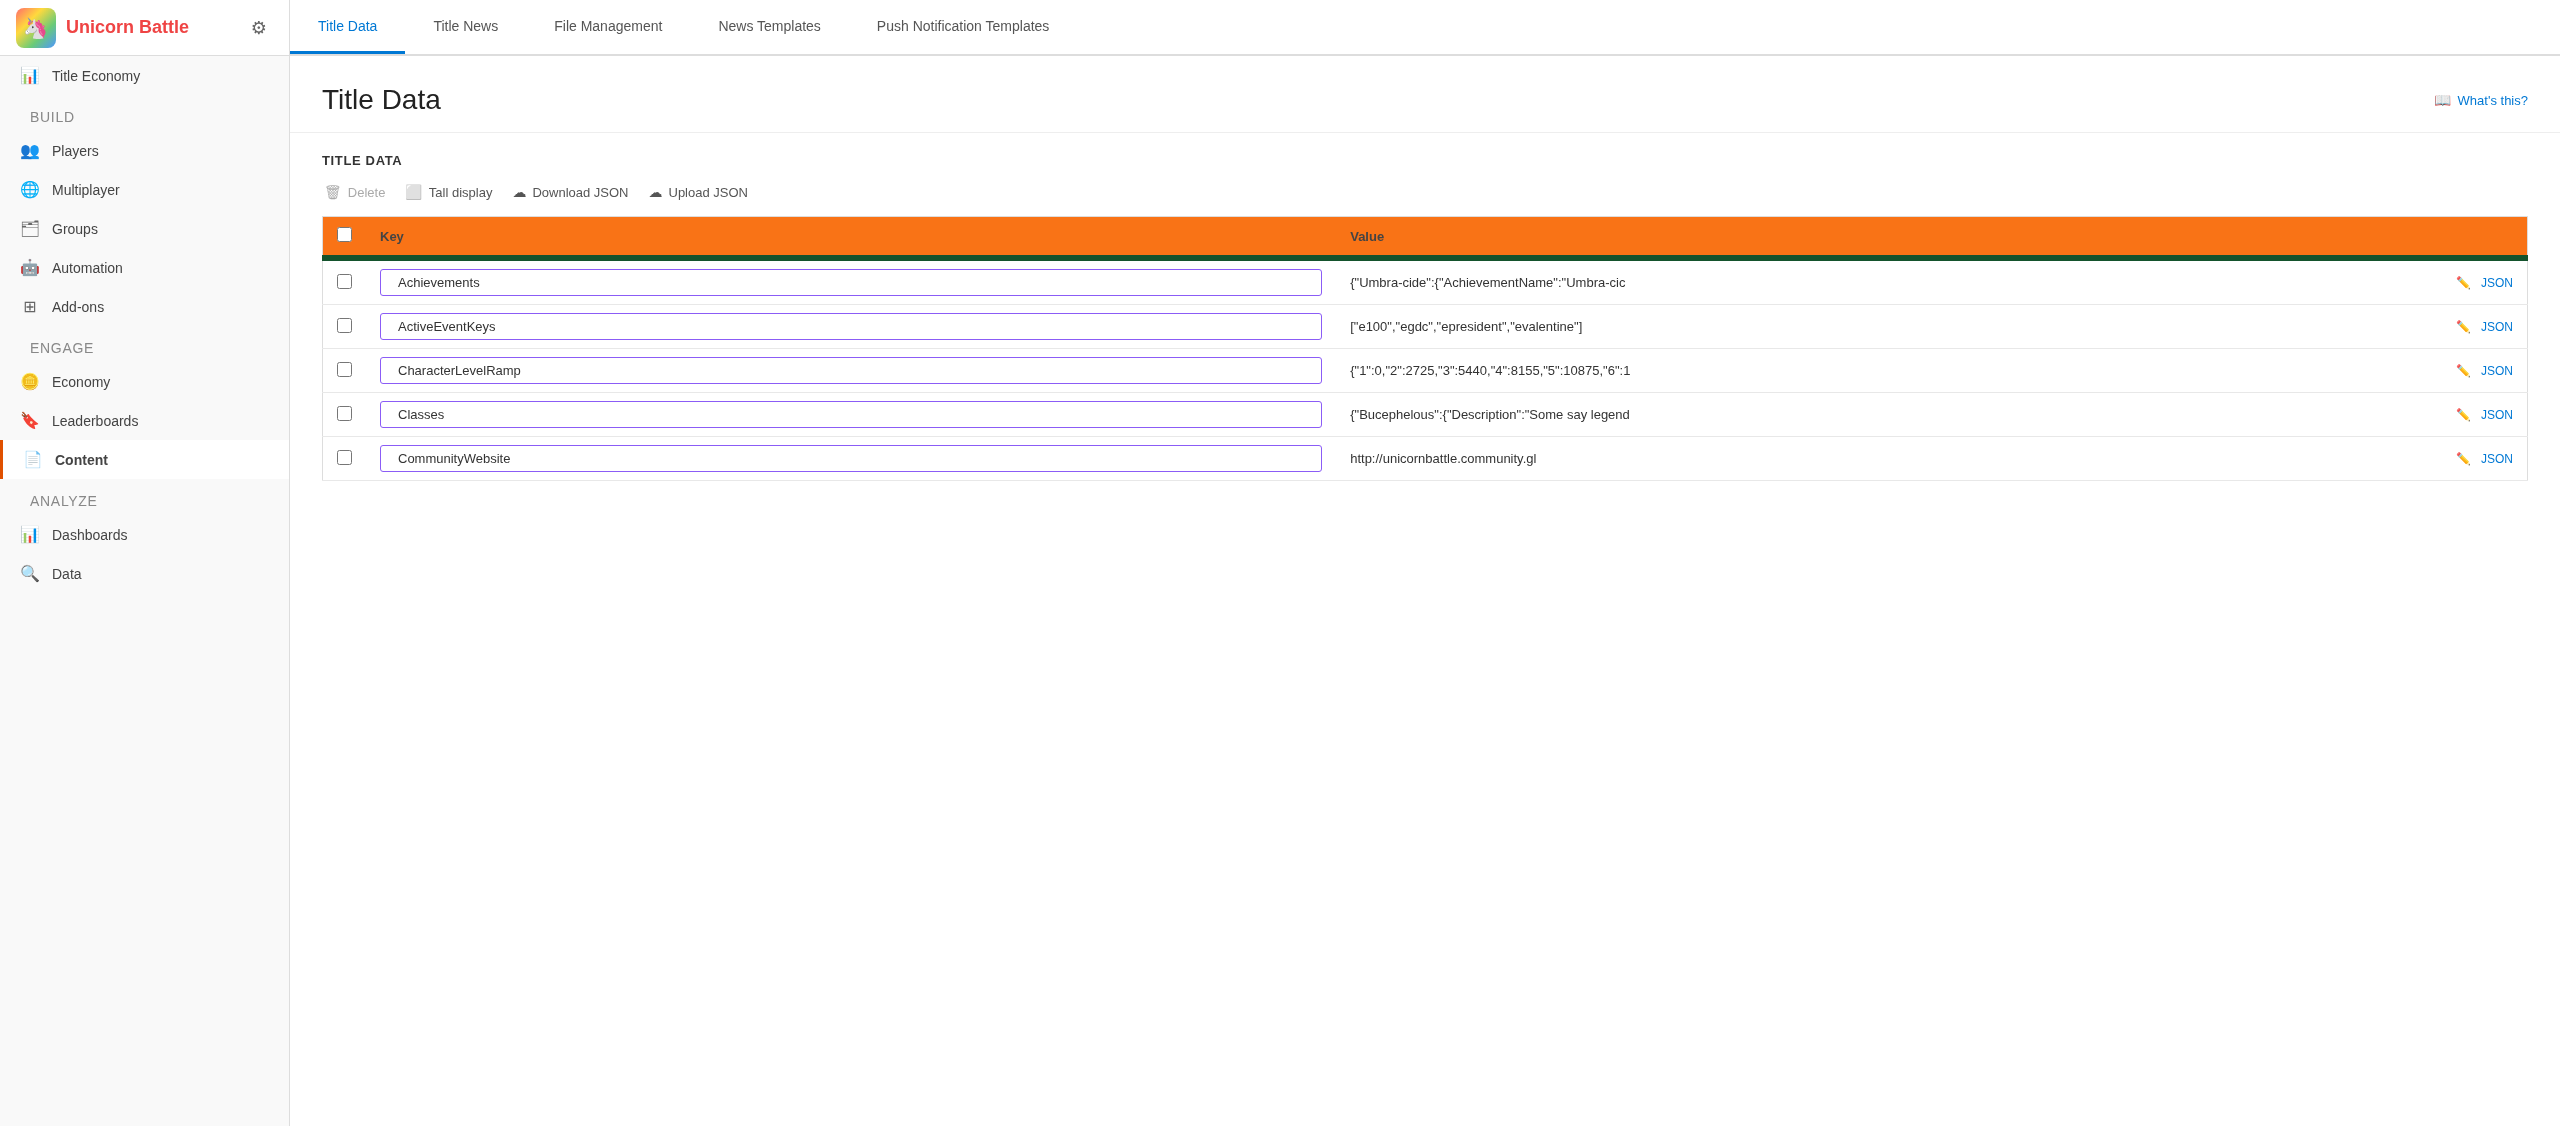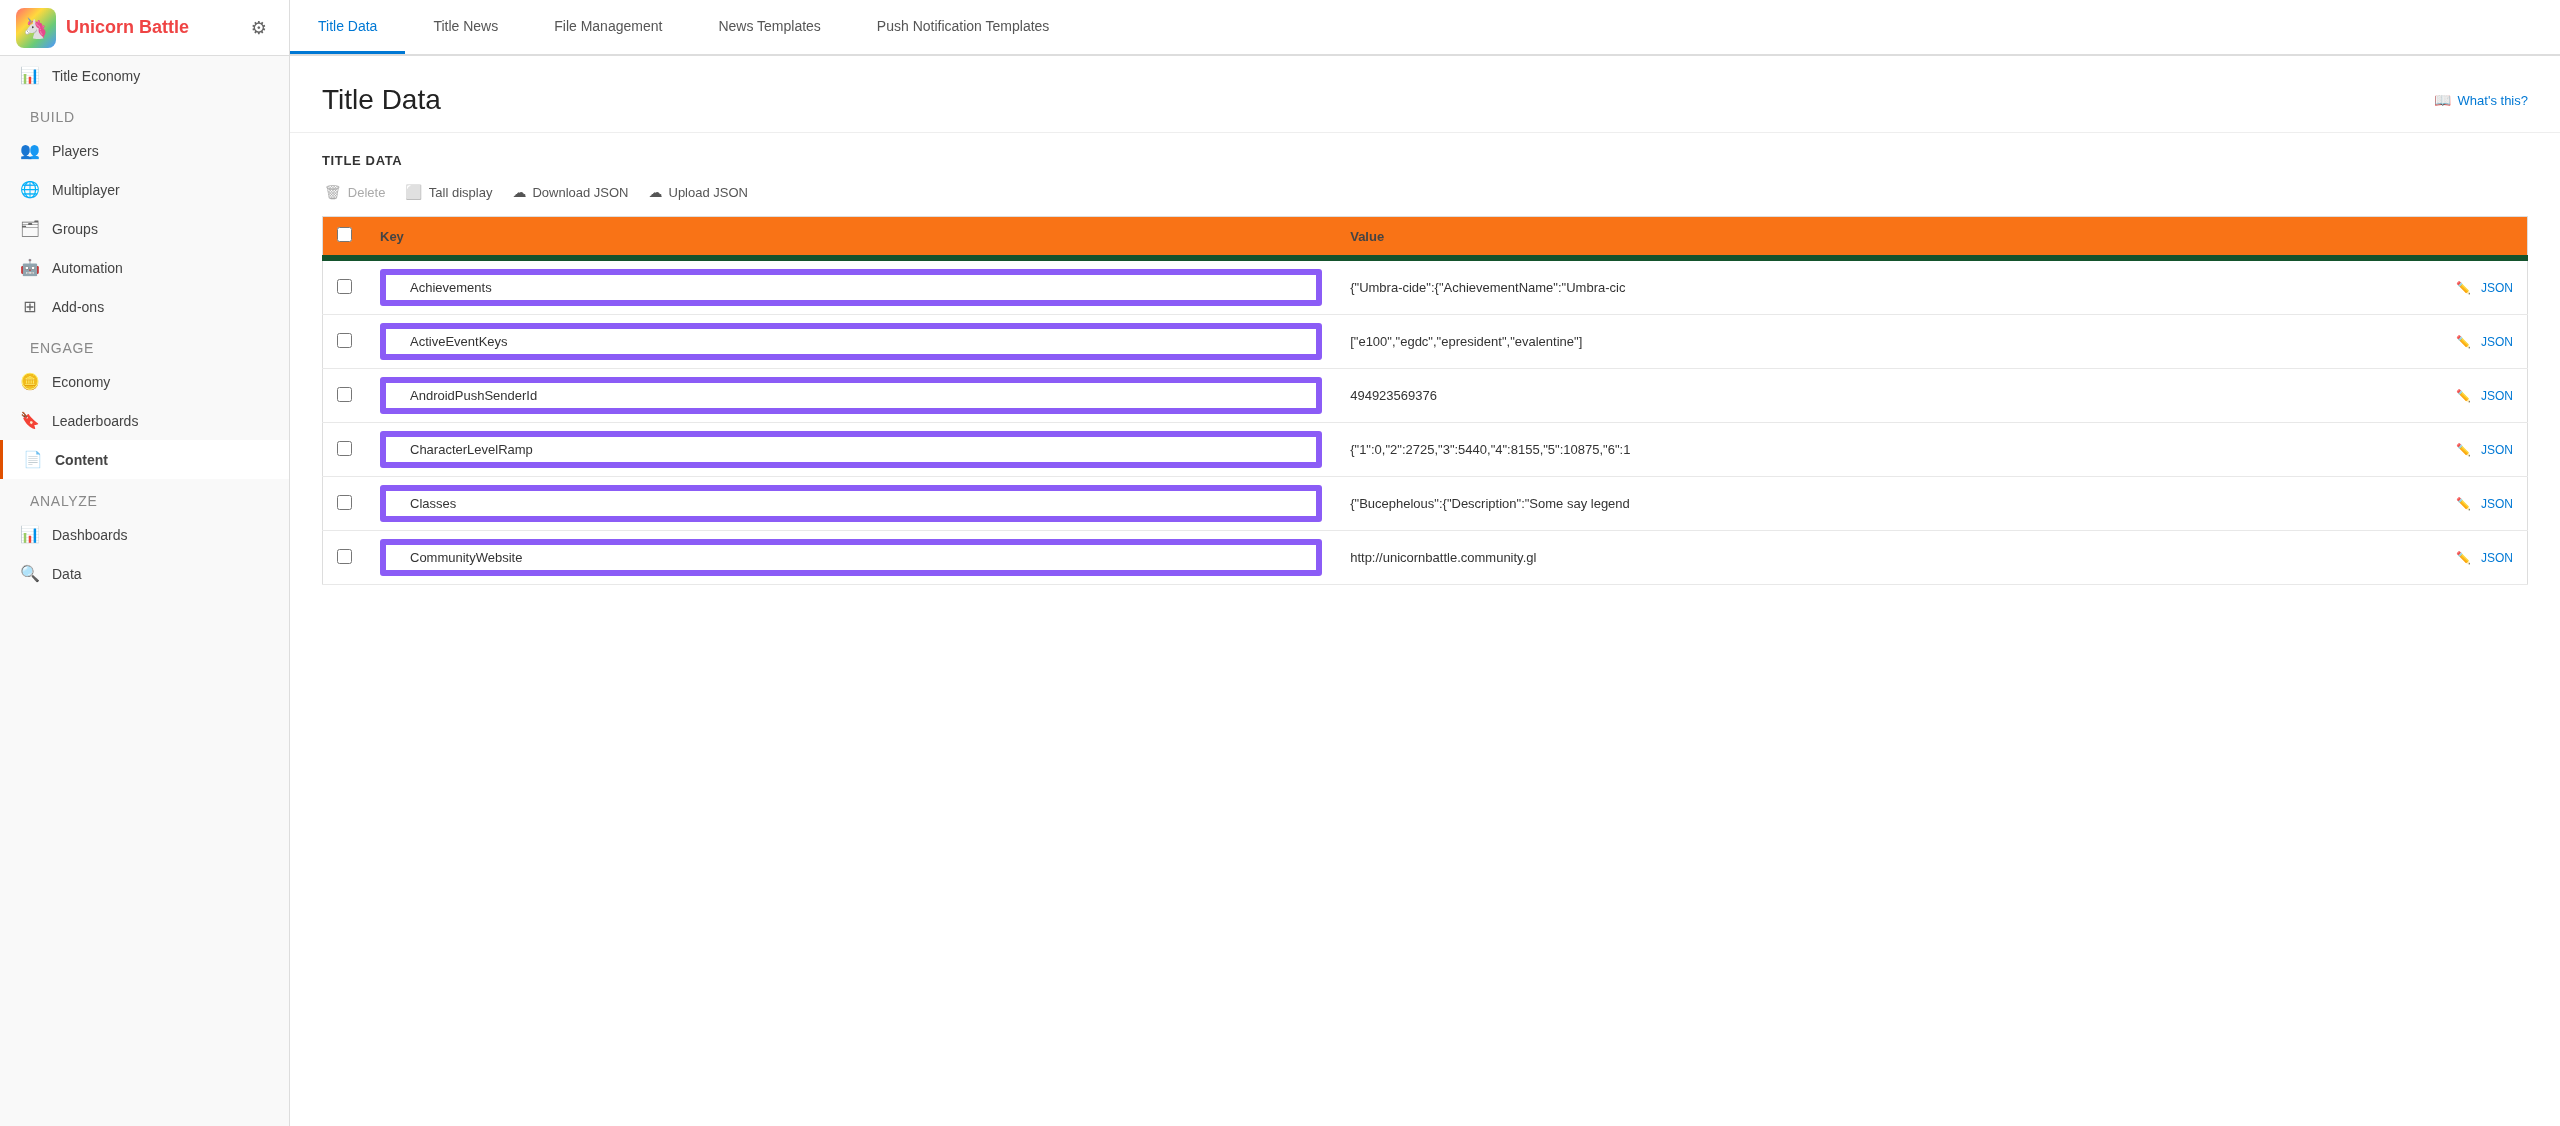--- a/index.html
+++ b/index.html
@@ -40,21 +40,21 @@
     .toolbar-btn .btn-icon { font-size: 14px; }
 
     
     .data-table { width: 100%; border-collapse: collapse; border: 1px solid #ddd; }
     .data-table th { background: #f97316; padding: 10px 14px; text-align: left; font-size: 13px; font-weight: 600; color: #444; border-bottom: 6px solid #14532d; }
     .data-table td { padding: 8px 14px; border-bottom: 1px solid #e8e8e8; font-size: 13px; vertical-align: middle; }
     .col-check { width: 40px; }
     .col-key { width: 44%; }
     .col-value { width: auto; }
     .col-actions { width: 90px; text-align: right; }
-    .key-input { width: 100%; border: 6px solid #8b5cf6; border-radius: 3px; padding: 5px 24px; font-size: 13px; background: #fff; color: #333; }
+    .key-input { width: 100%; border: 1px solid #8b5cf6; border-radius: 3px; padding: 5px 17px; font-size: 13px; background: #fff; color: #333; }
     .value-text { color: #333; font-size: 13px; overflow: hidden; text-overflow: ellipsis; white-space: nowrap; max-width: 580px; display: block; }
     .json-link { color: #0078d4; font-size: 12px; cursor: pointer; margin-left: 6px; display: inline-flex; align-items: center; gap: 3px; white-space: nowrap; }
     .action-cell { display: flex; align-items: center; justify-content: flex-end; gap: 4px; }
     input[type="checkbox"] { width: 15px; height: 15px; cursor: pointer; }
     .header-row th:first-child { width: 40px; }
   </style>
 </head>
 <body>
 
 <div style="display:flex; flex-direction:row; align-items:stretch; background:#fff; border-bottom:1px solid #ddd; height:56px; flex-shrink:0;">
@@ -218,37 +218,20 @@
           <span class="json-link">✏️</span>
                   <span class="json-link">JSON</span>
         </div>
       </td>
     </tr>
             <tr>
       <td class="col-check">
         <input type="checkbox" style="">
       </td>
       <td class="col-key">
-        <input class="key-input" type="text" value="AndroidPushSenderId" readonly="" style="">
-      </td>
-      <td class="col-value">
-        <span class="value-text">494923569376</span>
-      </td>
-      <td class="col-actions">
-        <div class="action-cell">
-          <span class="json-link">✏️</span>
-                  <span class="json-link">JSON</span>
-        </div>
-      </td>
-    </tr>
-            <tr>
-      <td class="col-check">
-        <input type="checkbox" style="">
-      </td>
-      <td class="col-key">
         <input class="key-input" type="text" value="CharacterLevelRamp" readonly="" style="">
       </td>
       <td class="col-value">
         <span class="value-text">{"1":0,"2":2725,"3":5440,"4":8155,"5":10875,"6":1</span>
       </td>
       <td class="col-actions">
         <div class="action-cell">
           <span class="json-link">✏️</span>
                   <span class="json-link">JSON</span>
         </div>

